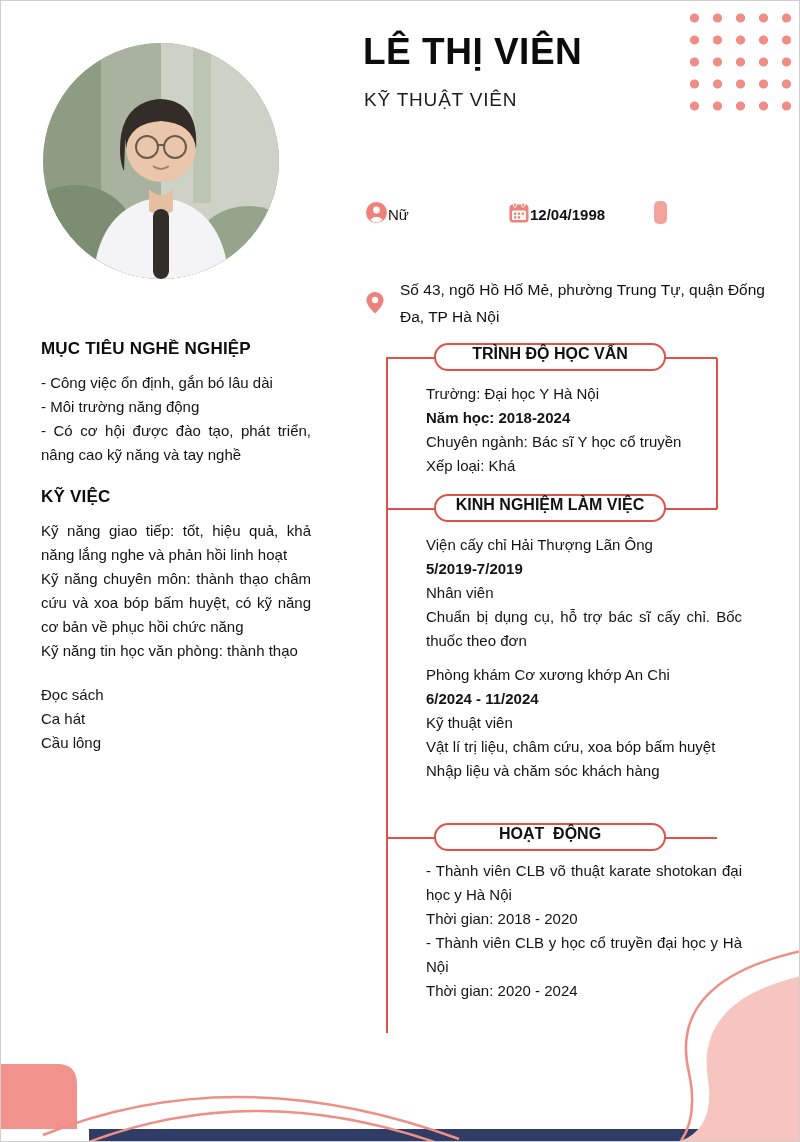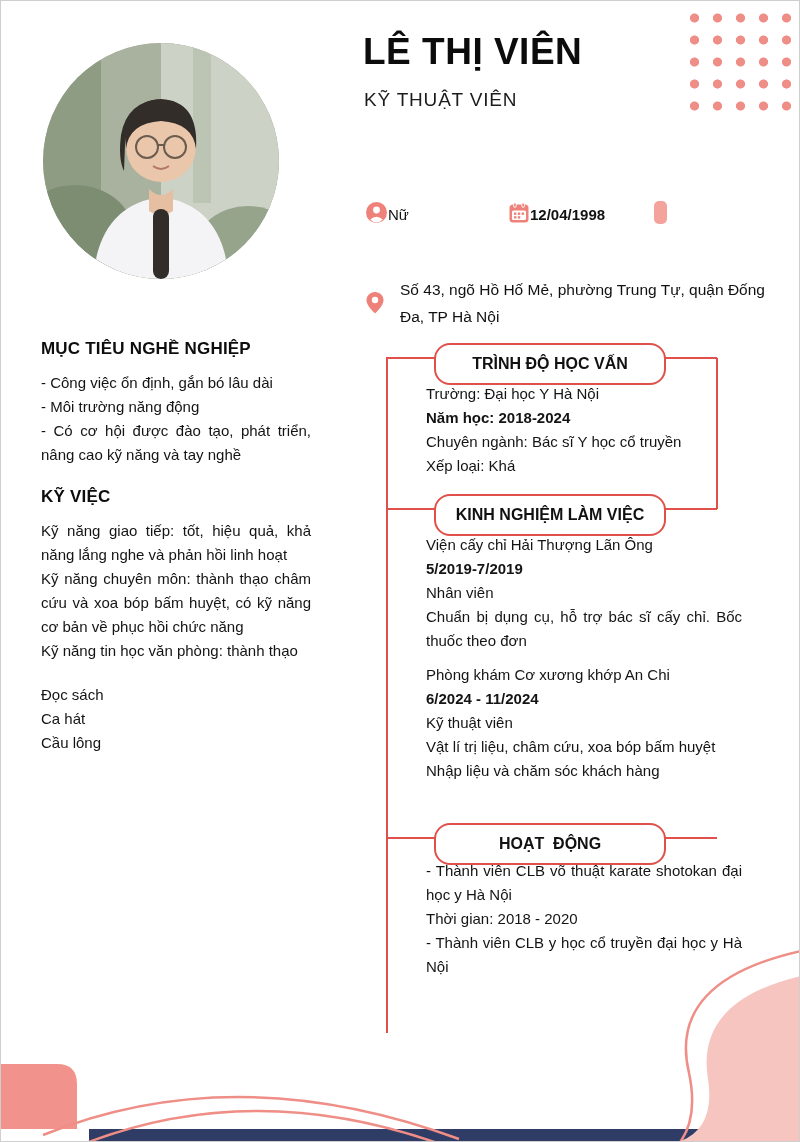--- a/index.html
+++ b/index.html
@@ -28,22 +28,22 @@
 
   .address { position:absolute; left:365px; top:275px; display:flex; gap:16px; align-items:center; }
   .address .txt { width:368px; font-size:15.5px; line-height:27px; color:#111; }
 
   .left-col { position:absolute; left:40px; top:338px; width:270px; }
   .left-col h2 { font-size:17px; font-weight:700; color:#0d0d0d; margin-bottom:12px; letter-spacing:.2px; }
   .left-col p { font-size:15px; line-height:24px; text-align:justify; color:#141414; }
   .left-col .gap { height:20px; }
   .left-col .plain p { text-align:left; }
 
-  .sec-box { position:absolute; left:433px; width:232px; height:42px; background:#fff;
-             border:2px solid #e0514b; border-radius:16px; display:flex; align-items:center;
+  .sec-box { position:absolute; left:433px; width:232px; height:28px; background:#fff;
+             border:2px solid #e0514b; border-radius:16px; display:flex; 
              justify-content:center; font-size:16px; font-weight:700; color:#111; }
   .sec-box span { white-space:pre; }
   .box-edu { top:342px; }
   .box-exp { top:493px; }
   .box-act { top:822px; }
 
   .rcol { position:absolute; left:425px; width:316px; font-size:15px; line-height:24px; color:#141414; }
   .edu { top:381px; }
   .exp { top:532px; }
   .act { top:858px; }
@@ -200,15 +200,16 @@
       <p>Kỹ thuật viên</p>
       <p class="just">Vật lí trị liệu, châm cứu, xoa bóp bấm huyệt</p>
       <p class="just">Nhập liệu và chăm sóc khách hàng</p>
     </div>
   </div>
 
   <div class="rcol act">
     <p class="just">- Thành viên CLB võ thuật karate shotokan đại học y Hà Nội</p>
     <p>Thời gian: 2018 - 2020</p>
     <p class="just">- Thành viên CLB y học cổ truyền đại học y Hà Nội</p>
+    <p>Thời gian: 2020 - 2024</p>
   </div>
 
 </div>
 
 </body></html>

